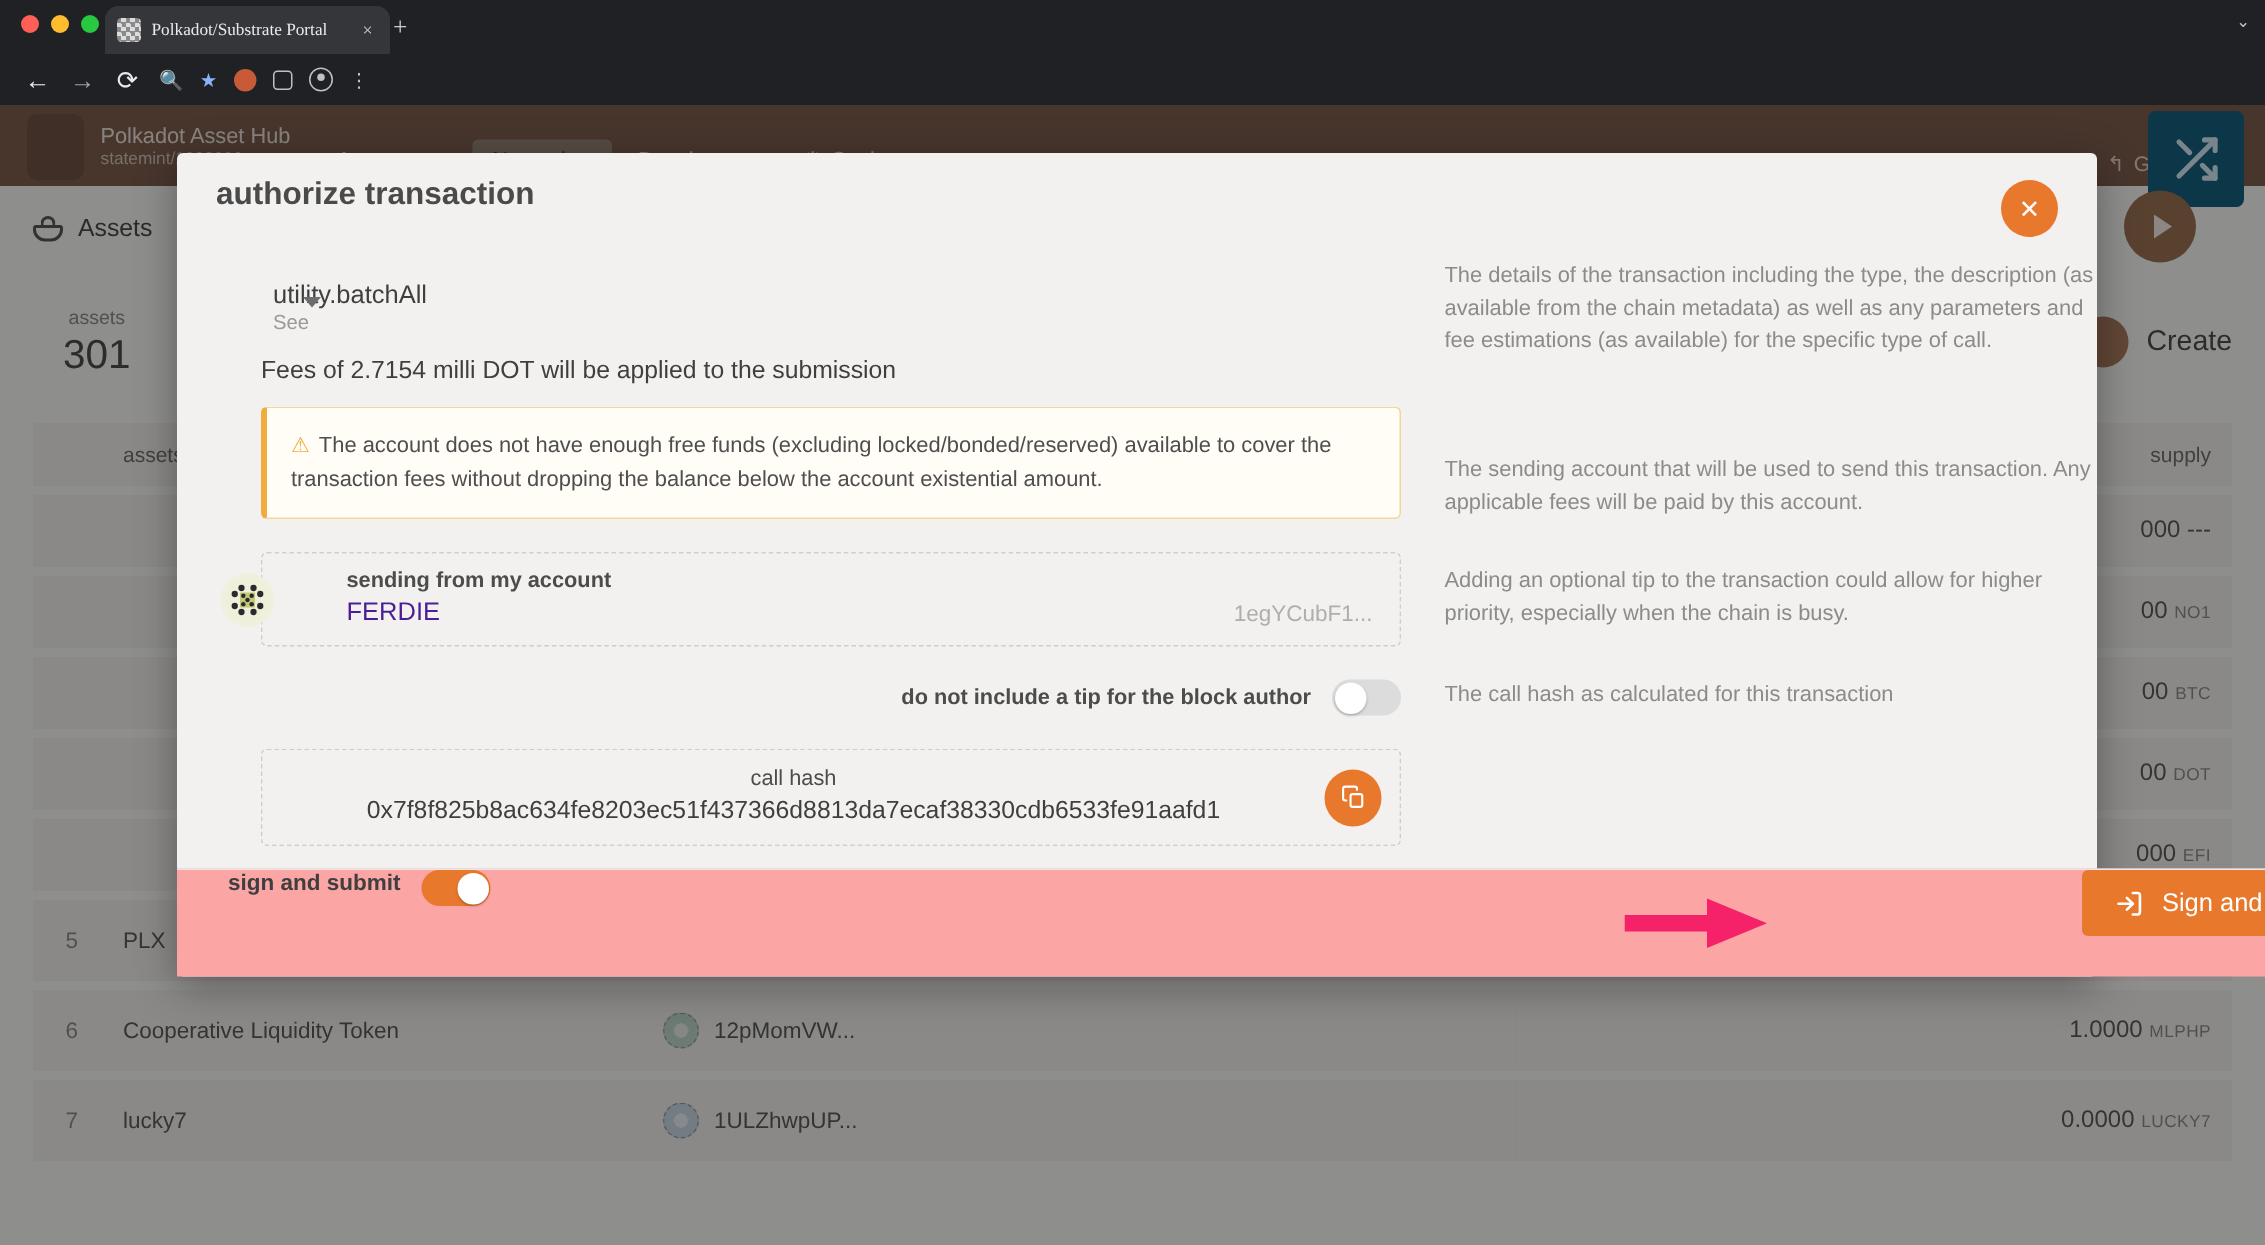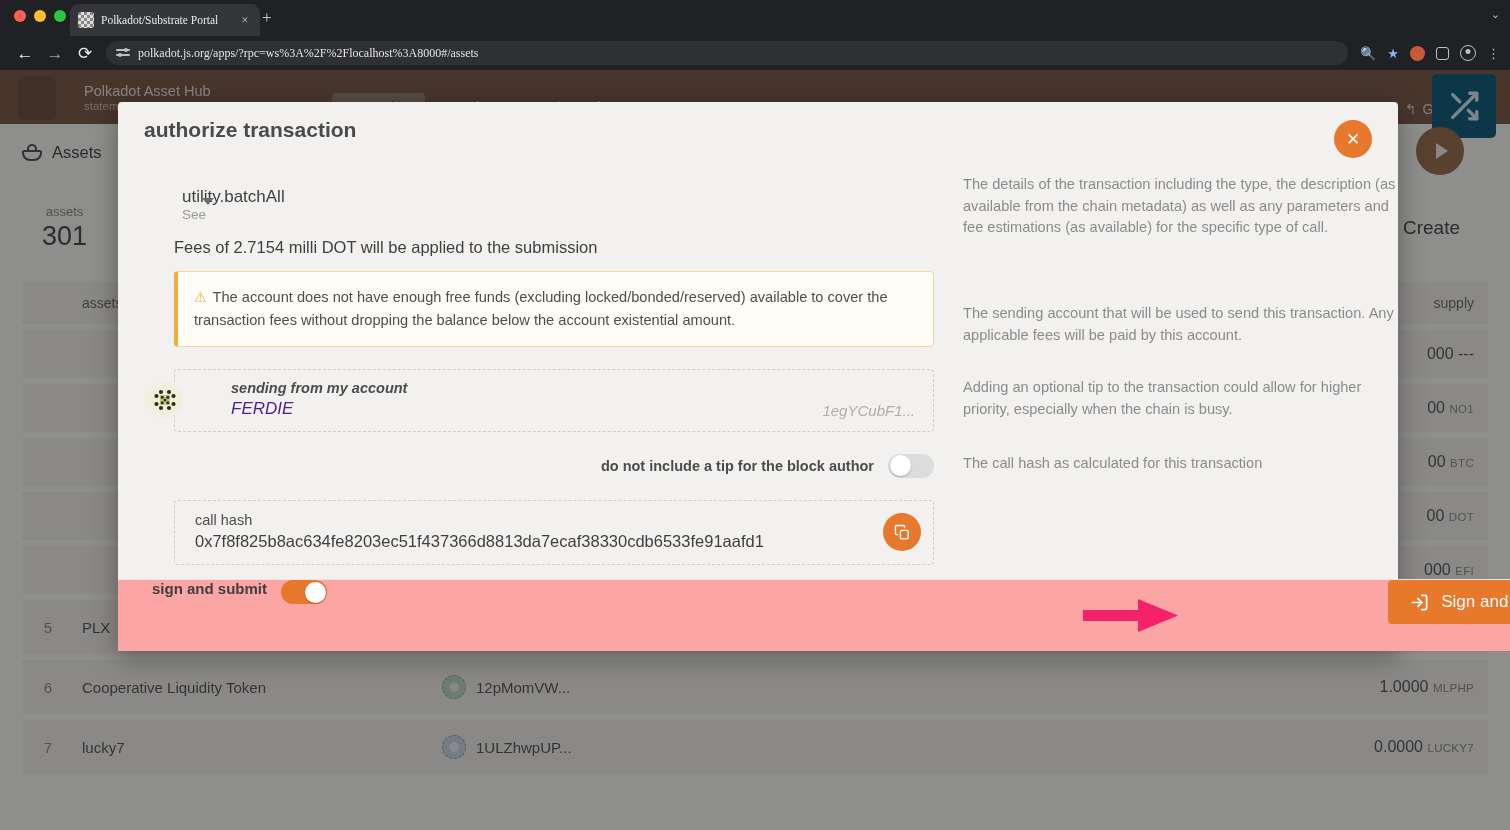--- a/index.html
+++ b/index.html
@@ -54,21 +54,21 @@
   .tb-ic.ext { width: 15px; height: 15px; border-radius: 50%; background: #c75b39; display: inline-block; }
   .tb-ic.avatar { width: 16px; height: 16px; border-radius: 50%; border: 1.6px solid #bdc1c6; position: relative; }
   .tb-ic.avatar::after { content: ""; position: absolute; left: 50%; top: 2.5px; transform: translateX(-50%);
     width: 5px; height: 5px; border-radius: 50%; background: #bdc1c6; }
   .tb-ic.sq { width: 13px; height: 13px; border: 1.5px solid #bdc1c6; border-radius: 3px; }
   .chev-right { position: absolute; right: 10px; top: 8px; color: #bdc1c6; font-size: 11px; }
 
   
   .page { position: absolute; left: 0; top: 70px; width: 1510px; height: 760px; background: #f5f4f2; overflow: hidden; }
   .topnav { height: 54px; background: #7c5e4e; display: flex; align-items: flex-end; padding: 0 14px 0 18px; position: relative; }
-  .brand { display: flex; align-items: center; gap: 28px; padding-bottom: 4px; }
+  .brand { display: flex; align-items: center; gap: 11px; padding-bottom: 4px; }
   .brand-logo { width: 38px; height: 44px; border-radius: 7px; background: #6d5144; }
   .brand-txt { line-height: 1.15; }
   .brand-title { color: #e9e1da; font-size: 14.5px; }
   .brand-sub { color: #cdbfb4; font-size: 11.5px; display: flex; align-items: center; gap: 4px; }
   .nav-items { display: flex; align-items: flex-end; gap: 4px; margin-left: 18px; }
   .nav-item { color: #e0d4cb; font-size: 14.5px; padding: 6px 13px 9px; display: flex; align-items: center; gap: 6px; border-radius: 4px 4px 0 0; }
   .nav-item.active { background: #948478; color: #3b3b3b; }
   .caret { font-size: 8px; opacity: .85; position: relative; top: 1px; }
   .nav-right { margin-left: auto; display: flex; align-items: center; gap: 16px; padding-bottom: 7px; }
   .gh { color: #dcd0c7; font-size: 14px; display: flex; align-items: center; gap: 6px; }
@@ -88,21 +88,21 @@
   .crumb-box { position: absolute; left: 138px; top: 6px; width: 175px; height: 44px;
     background: #efedeb; border: 1px solid #e0ddda; border-radius: 4px; }
   .play-btn { position: absolute; right: 24px; top: 3px; width: 48px; height: 48px; border-radius: 50%;
     background: #9a7054; display: flex; align-items: center; justify-content: center; }
   .play-tri { width: 0; height: 0; border-left: 12px solid #f2e9e3; border-top: 8px solid transparent; border-bottom: 8px solid transparent; margin-left: 3px; }
 
   .summary { display: flex; align-items: center; gap: 40px; height: 96px; padding-left: 20px; }
   .sum-cell { text-align: center; }
   .sum-label { color: #8b8b8b; font-size: 13px; }
   .sum-value { color: #4d4d4d; font-size: 27px; margin-top: 2px; }
-  .create-btn { margin-left: auto; display: flex; align-items: center; gap: 12px; margin-right: 28px; }
+  .create-btn { margin-left: auto; display: flex; align-items: center; gap: 12px; }
   .create-circle { width: 34px; height: 34px; border-radius: 50%; background: #a77b5e; }
   .create-label { color: #4d4d4d; font-size: 19px; }
 
   table.assets { width: 100%; border-collapse: separate; border-spacing: 0 6px; }
   table.assets th { background: #efedeb; color: #6e6e6e; font-size: 14px; font-weight: normal; text-align: left;
     padding: 13px 14px; }
   table.assets th.r { text-align: right; }
   table.assets td { background: #efedeb; color: #5a5a5a; font-size: 15px; padding: 15px 14px; }
   table.assets td.num { color: #8b8b8b; width: 46px; text-align: right; padding-right: 16px; }
   table.assets td.name { width: 360px; }
@@ -135,39 +135,39 @@
   .call-sub { color: #9a9a9a; font-size: 13.5px; }
 
   .fees { color: #3f3f3f; font-size: 16.5px; margin: 16px 0 0 30px; }
 
   .warnbox { margin: 14px 0 0 30px; width: 760px; background: #fffdf6; border: 1px solid #f2d69a;
     border-left: 4px solid #f0ad3f; border-radius: 4px; padding: 14px 16px; }
   .warn-line { color: #4e4e4e; font-size: 14.6px; line-height: 1.55; }
   .warn-ic { color: #f0ad3f; font-size: 14px; margin-right: 6px; }
 
   .fieldbox { margin: 22px 0 0 30px; width: 760px; border: 1px dashed #cfcdc9; border-radius: 4px;
-    background: #f2f1ef; padding: 10px 16px 12px 56px; position: relative; min-height: 56px; font-style: italic; }
+    background: #f2f1ef; padding: 10px 16px 12px 56px; position: relative; min-height: 56px; }
   .field-ident { position: absolute; left: -28px; top: 50%; transform: translateY(-50%);
     width: 36px; height: 36px; border-radius: 50%; background: #eff0dd;
     display: flex; align-items: center; justify-content: center; }
   .field-label { color: #4c4c4c; font-size: 14.5px; font-weight: bold; }
   .field-value { color: #4c1d95; font-size: 17px; margin-top: 3px; }
   .field-right { position: absolute; right: 18px; bottom: 12px; color: #b0aeab; font-size: 15px; }
 
   .tiprow { display: flex; align-items: center; justify-content: flex-end; gap: 14px;
     margin: 22px 0 0 30px; width: 760px; }
   .tip-label { color: #4c4c4c; font-size: 14.5px; font-weight: bold; }
   .toggle { width: 46px; height: 24px; border-radius: 12px; background: #dcdcdc; position: relative; }
   .toggle .knob { position: absolute; top: 1.5px; left: 1.5px; width: 21px; height: 21px; border-radius: 50%;
     background: #fff; box-shadow: 0 1px 2px rgba(0,0,0,.25); }
   .toggle.on { background: #e8792c; }
   .toggle.on .knob { left: auto; right: 1.5px; }
 
   .hashbox { margin: 22px 0 0 30px; width: 760px; border: 1px dashed #cfcdc9; border-radius: 4px;
-    padding: 11px 70px 13px 20px; position: relative; }
+    padding: 11px 70px 13px 20px; position: relative; text-align: center; }
   .hash-label { color: #4c4c4c; font-size: 14.5px; }
   .hash-value { color: #3f3f3f; font-size: 16.5px; margin-top: 4px; word-break: break-all; }
   .copy-btn { position: absolute; right: 12px; top: 50%; transform: translateY(-50%);
     width: 38px; height: 38px; border-radius: 50%; background: #e8792c;
     display: flex; align-items: center; justify-content: center; }
 
   .hint { color: #8b8b8b; font-size: 14.6px; line-height: 1.48; position: absolute; }
   .hint.h1 { top: 0px; }
   .hint.h2 { top: 129px; }
   .hint.h3 { top: 203px; }
@@ -197,29 +197,20 @@
         <span class="tab-fav"></span>
         <span class="tab-title">Polkadot/Substrate Portal</span>
         <span class="tab-close">×</span>
       </div>
       <span class="newtab">+</span>
     </div>
     <div class="toolbar">
       <span class="navbtn active">←</span>
       <span class="navbtn">→</span>
       <span class="navbtn active">⟳</span>
-      <div class="omnibox">
-        <span class="omni-icon">
-          <i></i>
-            <i></i>
-            <i class="k k1"></i>
-            <i class="k k2"></i>
-        </span>
-        <span class="omni-url">polkadot.js.org/apps/?rpc=ws%3A%2F%2Flocalhost%3A8000#/assets</span>
-      </div>
       <div class="tb-right">
         <span class="tb-ic">🔍</span>
         <span class="tb-ic star">★</span>
         <span class="tb-ic ext"></span>
         <span class="tb-ic sq"></span>
         <span class="tb-ic avatar"></span>
         <span class="tb-ic">⋮</span>
       </div>
     </div>
     <span class="chev-right">⌄</span>

